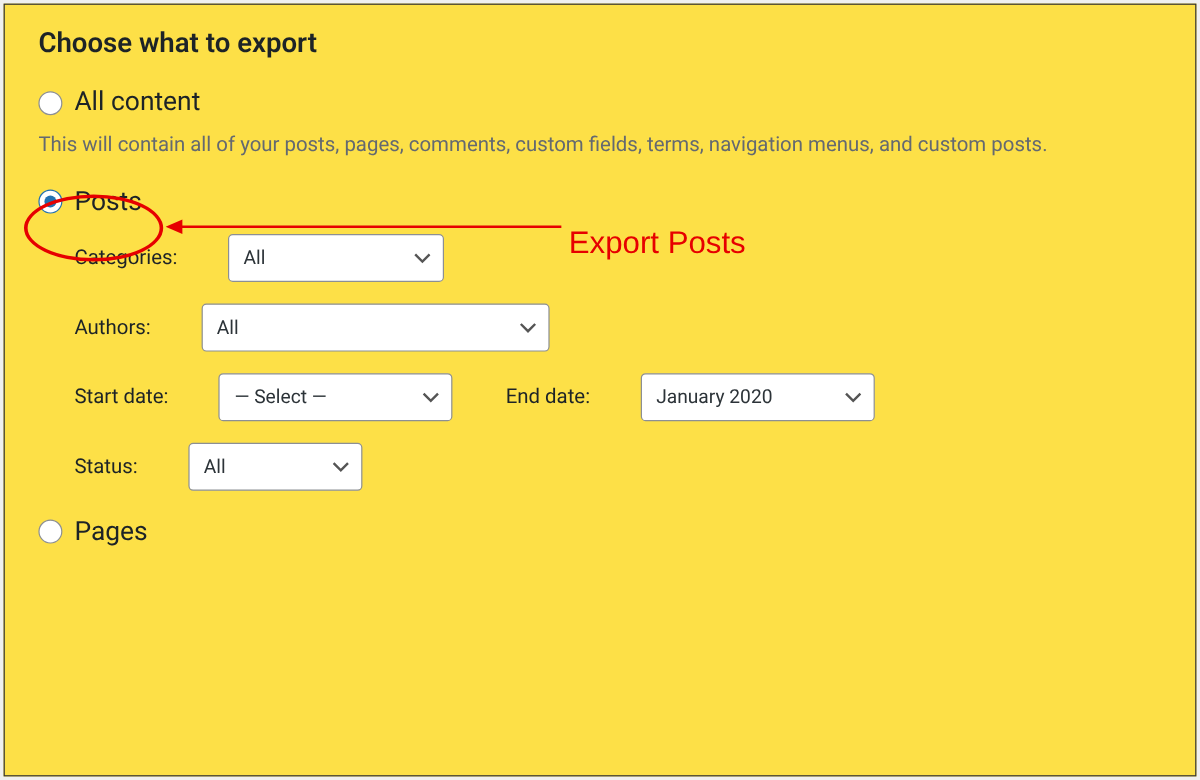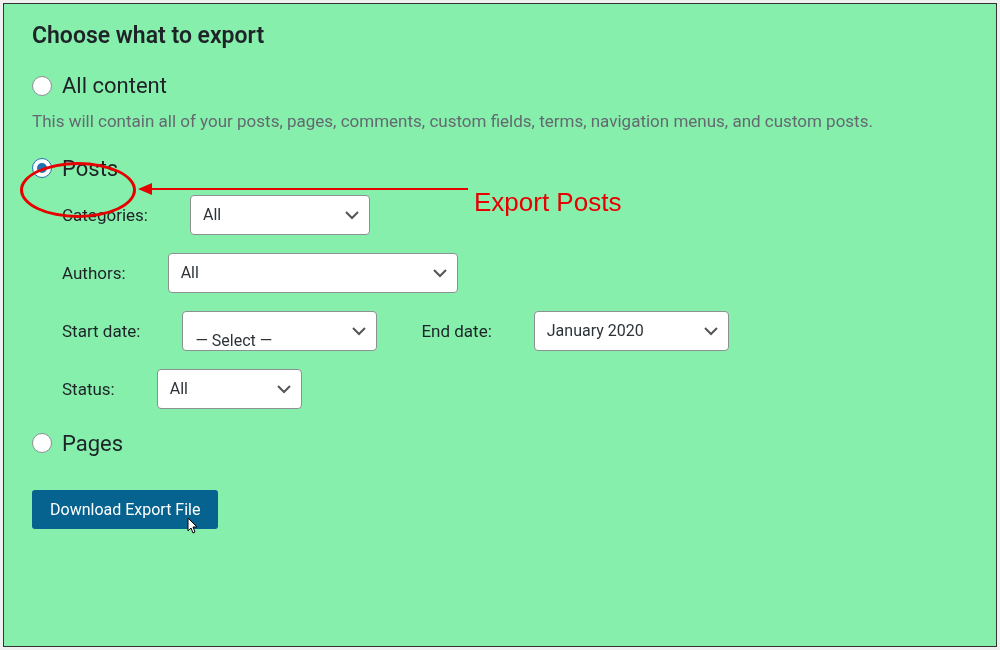--- a/index.html
+++ b/index.html
@@ -10,21 +10,21 @@
       height: 650px;
       position: relative;
     }
     .panel {
       position: absolute;
       top: 3px;
       left: 3px;
       right: 3px;
       bottom: 3px;
       border: 1px solid #333;
-      background: #86efac;
+      background: #fde047;
       padding: 18px 28px;
     }
     h2 {
       font-size: 23px;
       font-weight: 600;
       color: #1d2327;
       margin-bottom: 24px;
     }
     .option-row {
       display: flex;
@@ -98,21 +98,21 @@
     .select .chev {
       position: absolute;
       right: 10px;
       top: 50%;
       transform: translateY(-50%);
       pointer-events: none;
     }
     .chev svg { display: block; }
     .w-cat { width: 180px; }
     .w-auth { width: 290px; }
-    .w-date { width: 195px; align-items: flex-end; }
+    .w-date { width: 195px; }
     .w-enddate { width: 195px; }
     .w-status { width: 145px; }
     .primary-btn {
       display: inline-block;
       background: #06638f;
       color: #fff;
       font-size: 16px;
       padding: 10px 18px;
       border-radius: 3px;
       cursor: pointer;
@@ -219,28 +219,20 @@
       </span>
     </div>
   </div>
 
   <div class="option-row">
     <span class="radio"></span>
     <span class="radio-label">Pages</span>
   </div>
 
 
-  <div class="primary-btn">
-    <span>Download Export File</span>
-    <span class="cursor">
-      <svg width="18" height="22" viewBox="0 0 18 22">
-        <path d="M6 1 L6 14 L9 11 L11 16 L13 15 L11 10 L15 10 Z" fill="#fff" stroke="#000" stroke-width="1"></path>
-      </svg>
-    </span>
-  </div>
 
   
   <div class="anno-ellipse" style="top:158px; left:16px; width:116px; height:56px;"></div>
   <div class="anno-text" style="top:183px; left:470px;">Export Posts</div>
   <svg class="anno-arrow" style="top:178px; left:134px;" width="330" height="14">
     <line x1="12" y1="7" x2="330" y2="7" stroke="#e60000" stroke-width="2"></line>
     <polygon points="0,7 14,1 14,13" fill="#e60000"></polygon>
   </svg>
 
 </div>

